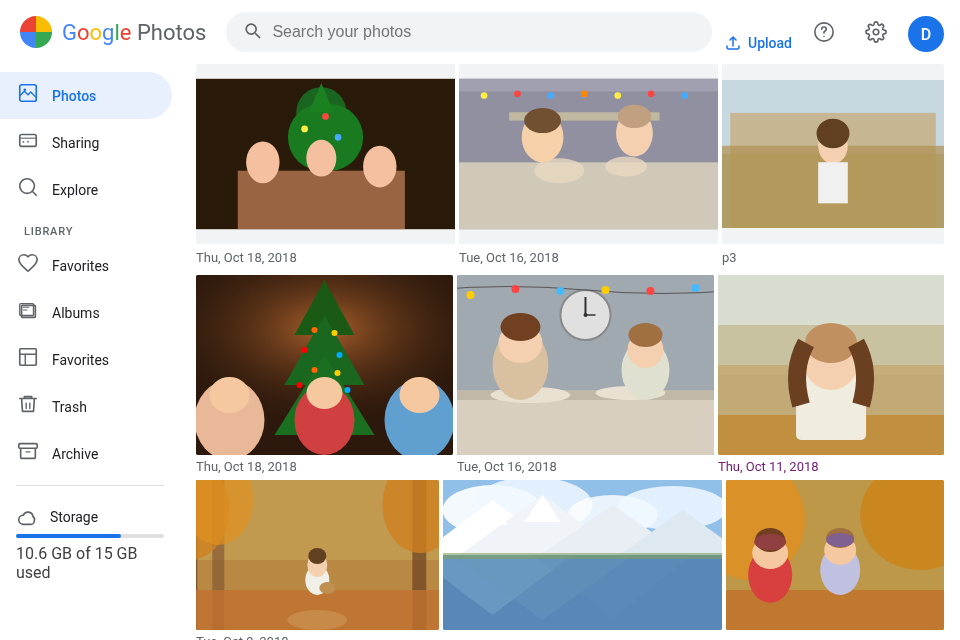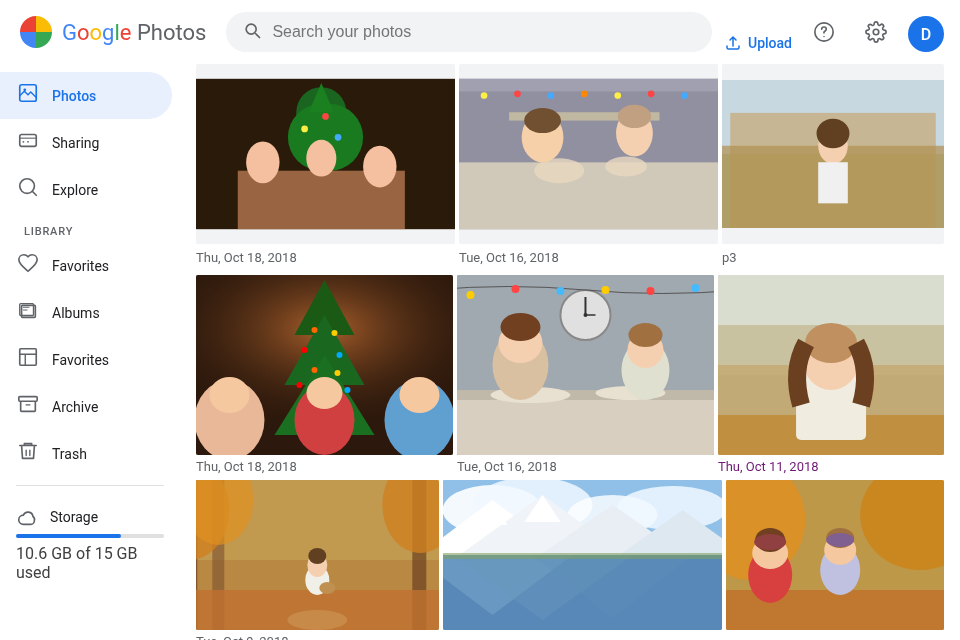--- a/index.html
+++ b/index.html
@@ -202,36 +202,36 @@
           <rect x="3" y="3" width="18" height="18" rx="1" stroke="#5f6368" stroke-width="1.8"></rect>
           <path d="M3 9h18M9 9v12" stroke="#5f6368" stroke-width="1.5"></path>
         </svg>
       </span>
       <span>Favorites</span>
     </div>
 
     <div class="nav-item">
       <span class="nav-icon">
         <svg width="22" height="22" viewBox="0 0 24 24" fill="none">
+          <path d="M3 6h18M8 6V4h8v2M19 6l-1 14H6L5 6" stroke="#5f6368" stroke-width="1.8" stroke-linecap="round" stroke-linejoin="round"></path>
+          <path d="M10 11v6M14 11v6" stroke="#5f6368" stroke-width="1.5" stroke-linecap="round"></path>
+        </svg>
+      </span>
+      <span>Trash</span>
+    </div>
+
+    <div class="nav-item">
+      <span class="nav-icon">
+        <svg width="22" height="22" viewBox="0 0 24 24" fill="none">
           <rect x="2" y="4" width="20" height="5" rx="1" stroke="#5f6368" stroke-width="1.8"></rect>
           <path d="M4 9v10a1 1 0 0 0 1 1h14a1 1 0 0 0 1-1V9" stroke="#5f6368" stroke-width="1.8"></path>
           <path d="M10 13h4" stroke="#5f6368" stroke-width="1.5" stroke-linecap="round"></path>
         </svg>
       </span>
       <span>Archive</span>
-    </div>
-
-    <div class="nav-item">
-      <span class="nav-icon">
-        <svg width="22" height="22" viewBox="0 0 24 24" fill="none">
-          <path d="M3 6h18M8 6V4h8v2M19 6l-1 14H6L5 6" stroke="#5f6368" stroke-width="1.8" stroke-linecap="round" stroke-linejoin="round"></path>
-          <path d="M10 11v6M14 11v6" stroke="#5f6368" stroke-width="1.5" stroke-linecap="round"></path>
-        </svg>
-      </span>
-      <span>Trash</span>
     </div>
 
     <div class="sidebar-divider"></div>
 
     <div class="storage-section">
       <div class="storage-label">
         <svg width="22" height="22" viewBox="0 0 24 24" fill="none">
           <path d="M20 16a4 4 0 0 1-4 4H8A5 5 0 0 1 8 10a5.5 5.5 0 0 1 10.5 1.5A4 4 0 0 1 20 16z" stroke="#5f6368" stroke-width="1.8"></path>
         </svg>
         <span>Storage</span>

